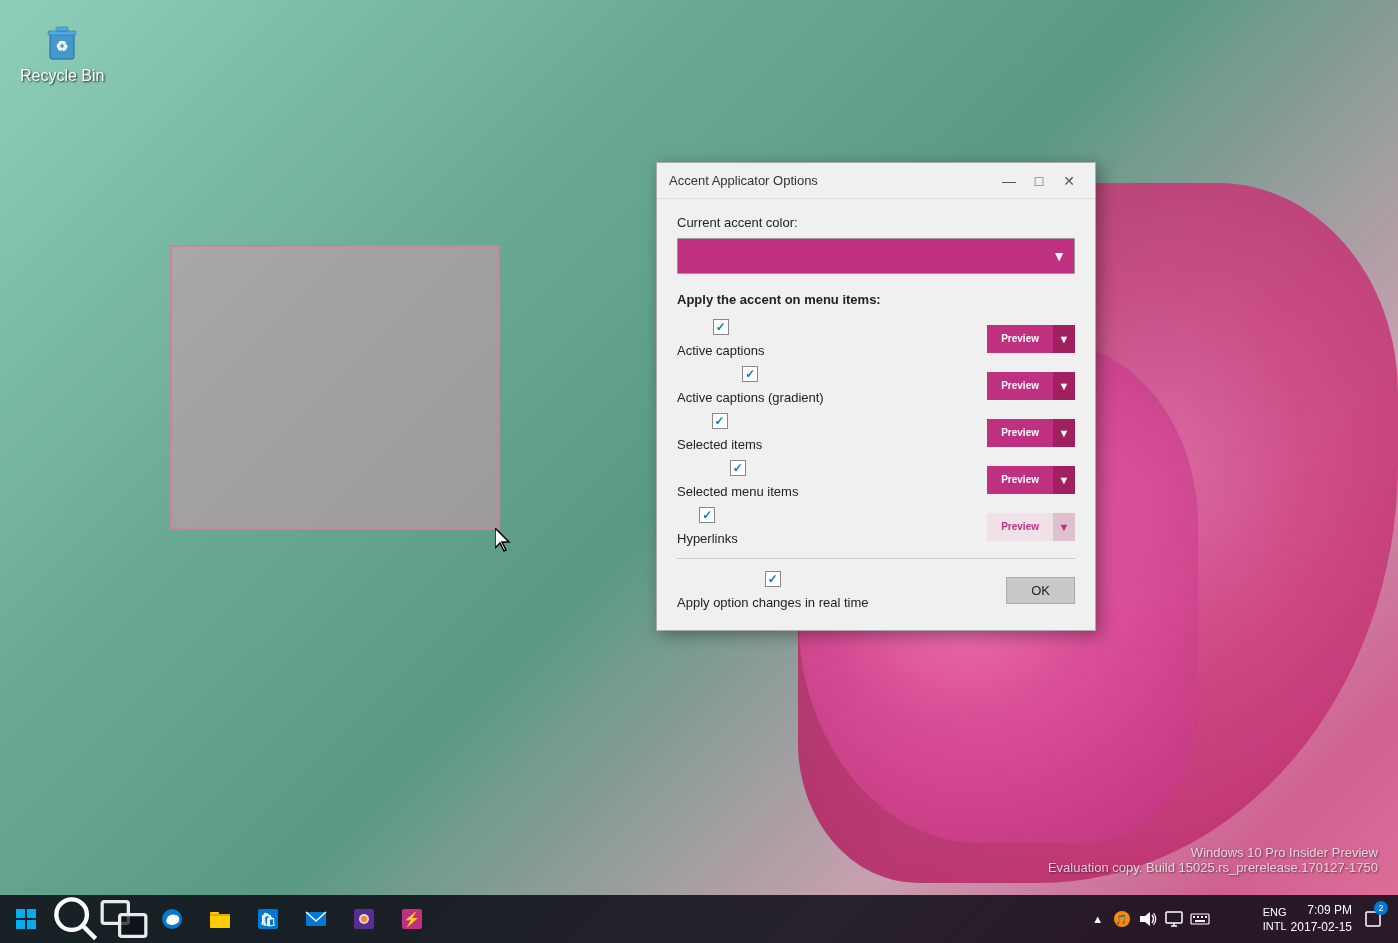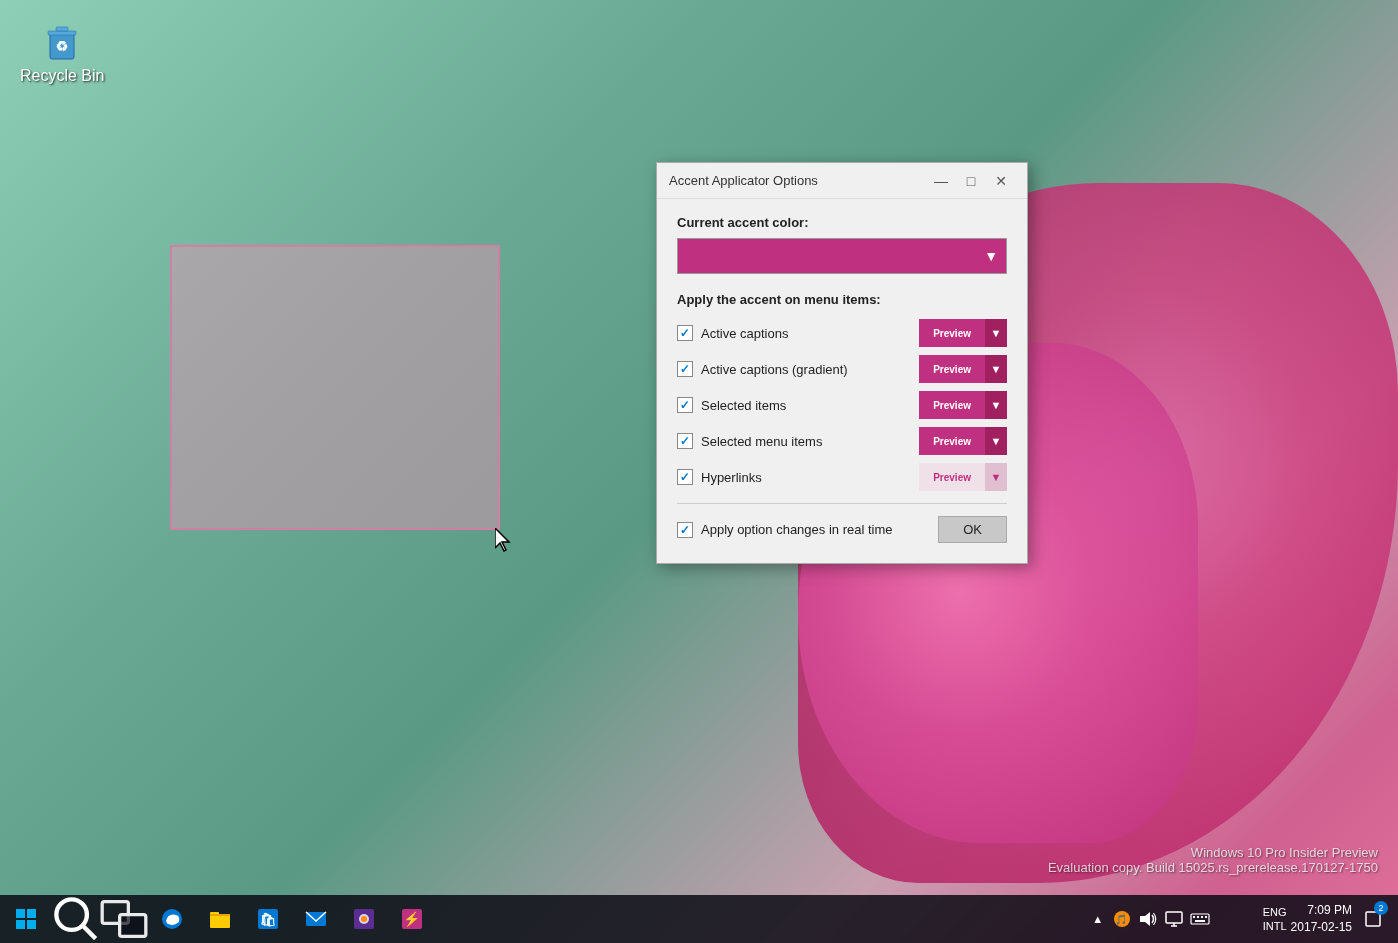--- a/index.html
+++ b/index.html
@@ -98,21 +98,21 @@
       width: 20px;
       height: 24px;
       z-index: 100;
     }
 
     
     .dialog {
       position: absolute;
       top: 162px;
       left: 656px;
-      width: 372px;
+      width: 440px;
       background: #f0f0f0;
       border: 1px solid #aaa;
       box-shadow: 4px 4px 15px rgba(0,0,0,0.35);
     }
 
     .dialog-titlebar {
       background: #f0f0f0;
       padding: 8px 12px;
       display: flex;
       align-items: center;
@@ -144,21 +144,21 @@
       font-size: 14px;
       color: #555;
     }
 
     .dialog-content {
       padding: 16px 20px 20px;
     }
 
     .section-label {
       font-size: 13px;
-      font-weight: 700;
+      font-weight: 400;
       color: #222;
       margin-bottom: 8px;
     }
 
     
     .color-dropdown {
       width: 100%;
       height: 36px;
       background: #c03080;
       border: 1px solid #999;
@@ -187,20 +187,21 @@
       display: flex;
       align-items: center;
       justify-content: space-between;
       margin-bottom: 8px;
     }
 
     .checkbox-left {
       display: flex;
       align-items: center;
       gap: 8px;
+      flex-direction: column;
     }
 
     .checkbox {
       width: 16px;
       height: 16px;
       border: 1px solid #888;
       background: white;
       display: flex;
       align-items: center;
       justify-content: center;

